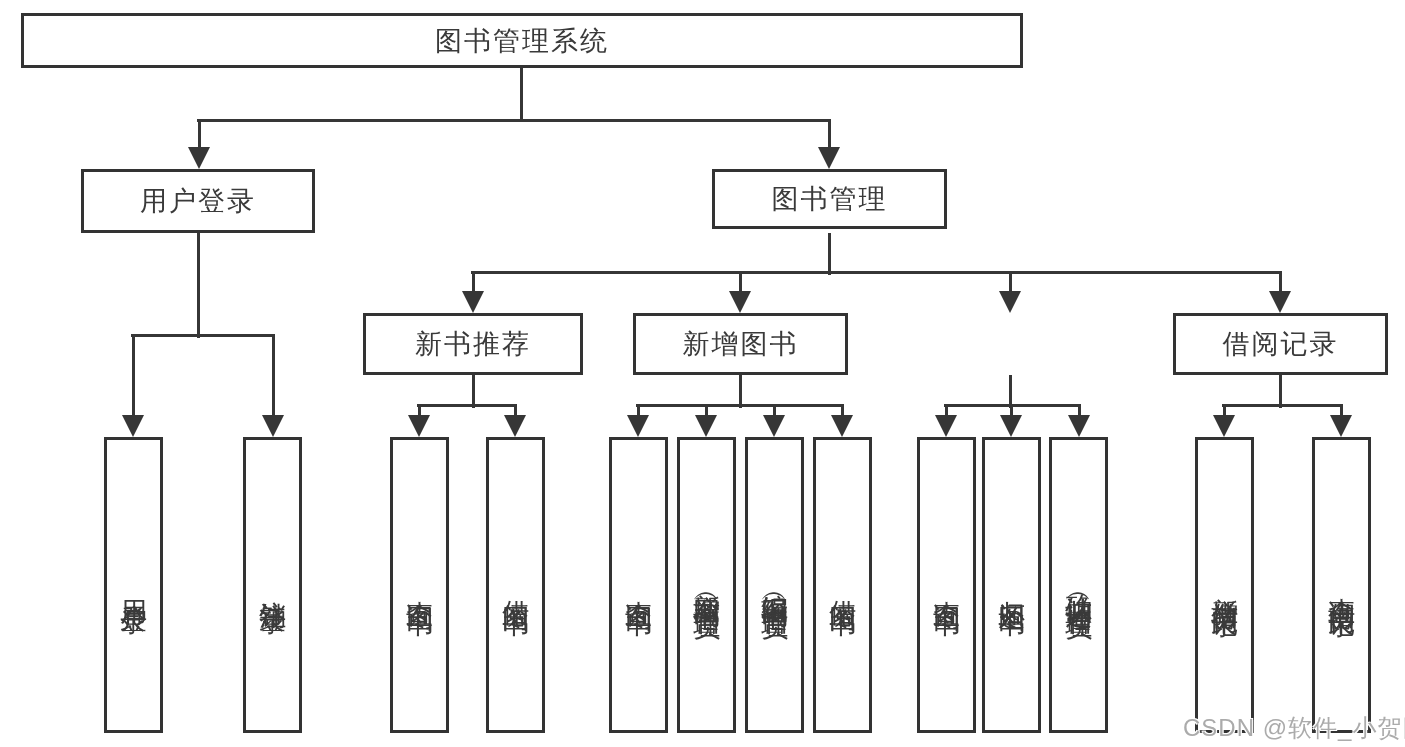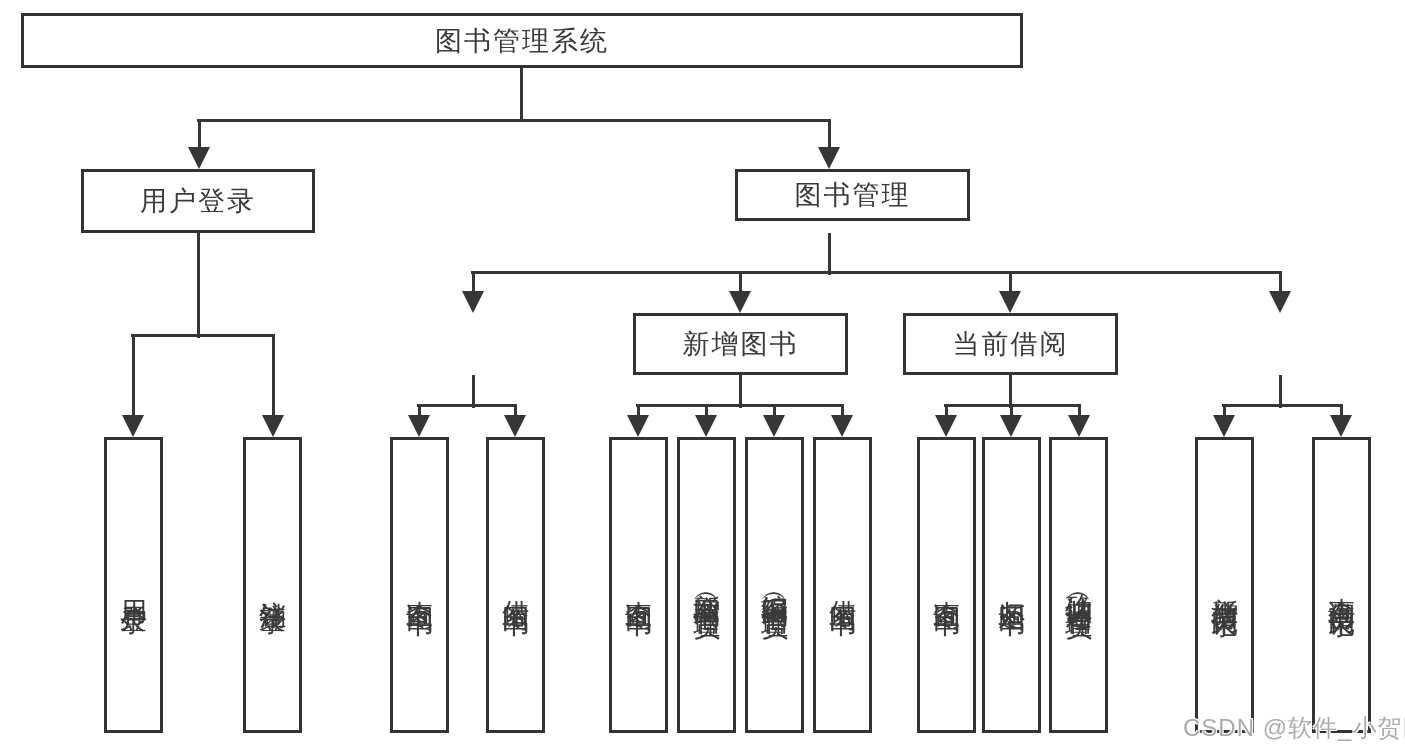--- a/index.html
+++ b/index.html
@@ -14,21 +14,21 @@
   }
   .box .lbl{font-size:27px;letter-spacing:2px;white-space:nowrap;}
   .vbox .lbl{
     writing-mode:vertical-rl;text-orientation:mixed;
     font-size:27px;letter-spacing:3px;line-height:1.05;white-space:nowrap;
   }
 
   
   .p-root{left:21px;top:13px;width:1002px;height:55px;}
   .p-user{left:81px;top:169px;width:234px;height:64px;}
-  .p-mgmt{left:712px;top:169px;width:235px;height:52px;margin-left:23px;}
+  .p-mgmt{left:712px;top:169px;width:235px;height:60px;}
   .p-nb{left:363px;top:313px;width:220px;height:62px;}
   .p-bb{left:633px;top:313px;width:215px;height:62px;}
   .p-cb{left:903px;top:313px;width:215px;height:62px;}
   .p-br{left:1173px;top:313px;width:215px;height:62px;}
 
   .leaf{top:437px;width:59px;height:296px;}
   .l1{left:104px}.l2{left:243px}.l3{left:390px}.l4{left:486px}
   .l5{left:609px}.l6{left:677px}.l7{left:745px}.l8{left:813px}
   .l9{left:917px}.l10{left:982px}.l11{left:1049px}
   .l12{left:1195px}.l13{left:1312px}
@@ -55,25 +55,28 @@
     <span class="lbl">图书管理系统</span>
   </div>
 
   <div class="box p-user">
     <span class="lbl">用户登录</span>
   </div>
   <div class="box p-mgmt">
     <span class="lbl">图书管理</span>
   </div>
 
+  <div class="box p-nb">
+    <span class="lbl">新书推荐</span>
+  </div>
   <div class="box p-bb">
     <span class="lbl">新增图书</span>
   </div>
-  <div class="box p-cb">
-    <span class="lbl">当前借阅</span>
+  <div class="box p-br">
+    <span class="lbl">借阅记录</span>
   </div>
 
   <div class="box vbox leaf l1">
     <span class="lbl">用户登录</span>
   </div>
   <div class="box vbox leaf l2">
     <span class="lbl">注销登录</span>
   </div>
   <div class="box vbox leaf l3">
     <span class="lbl">查询图书</span>

